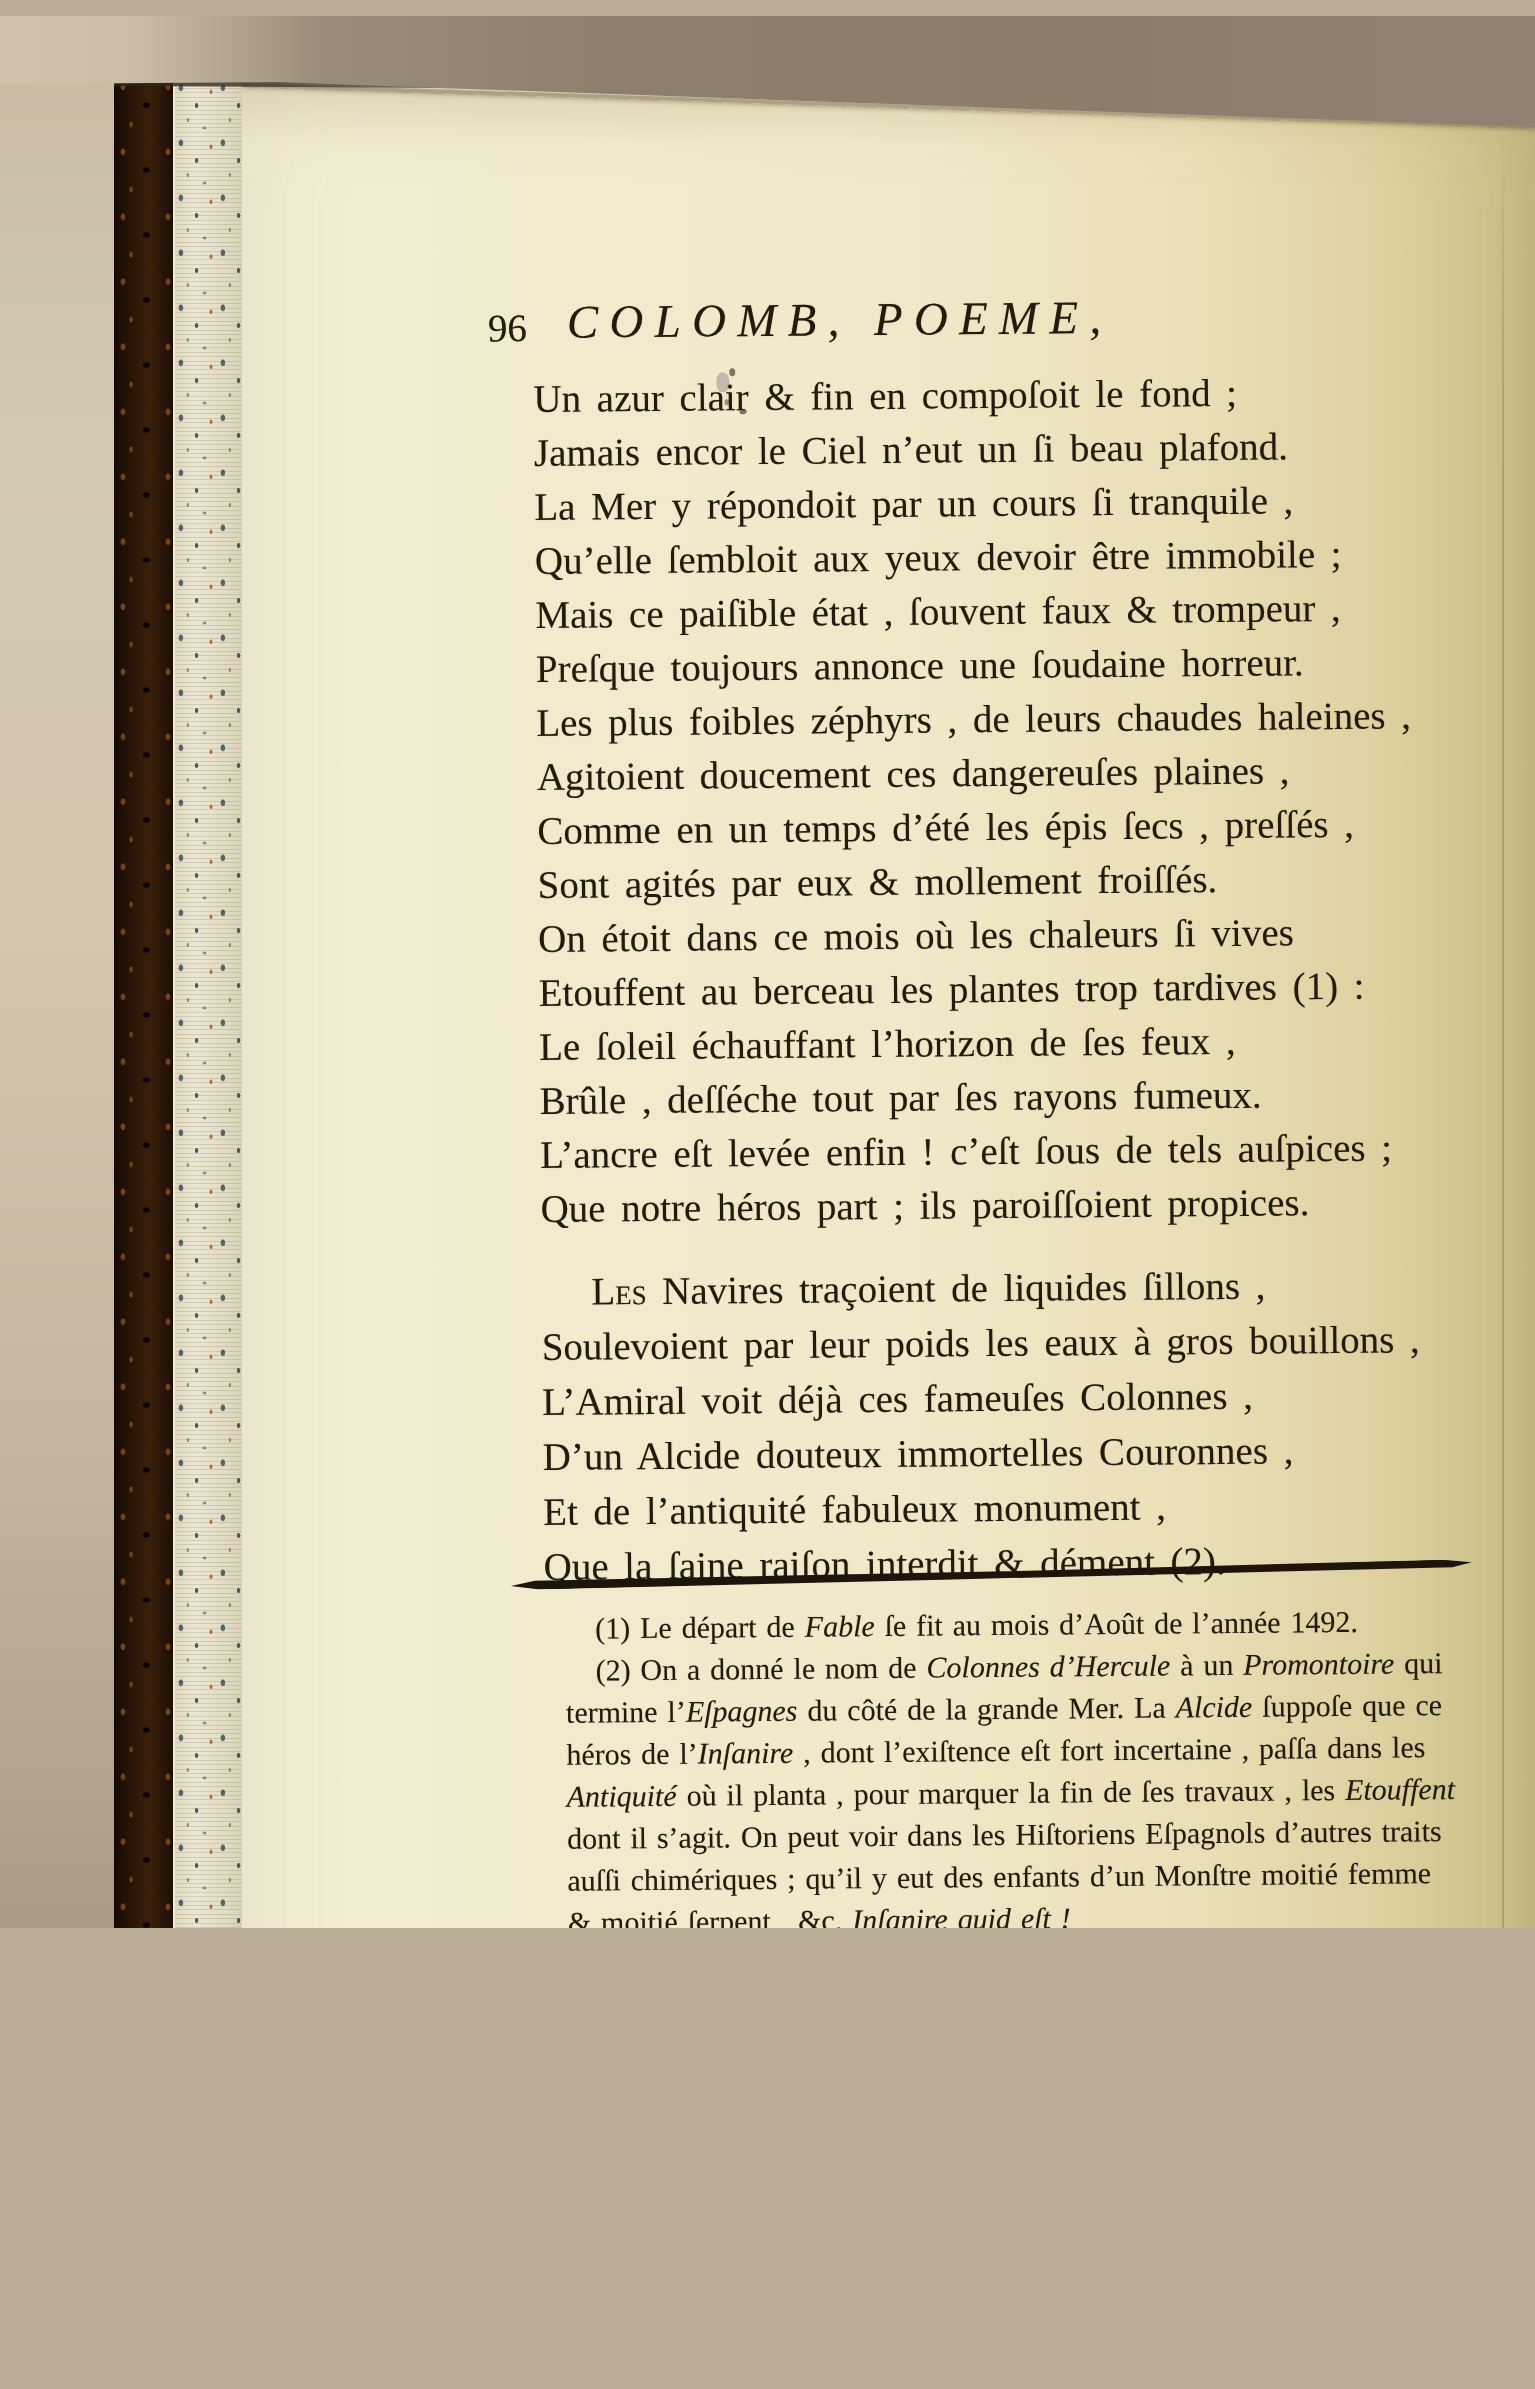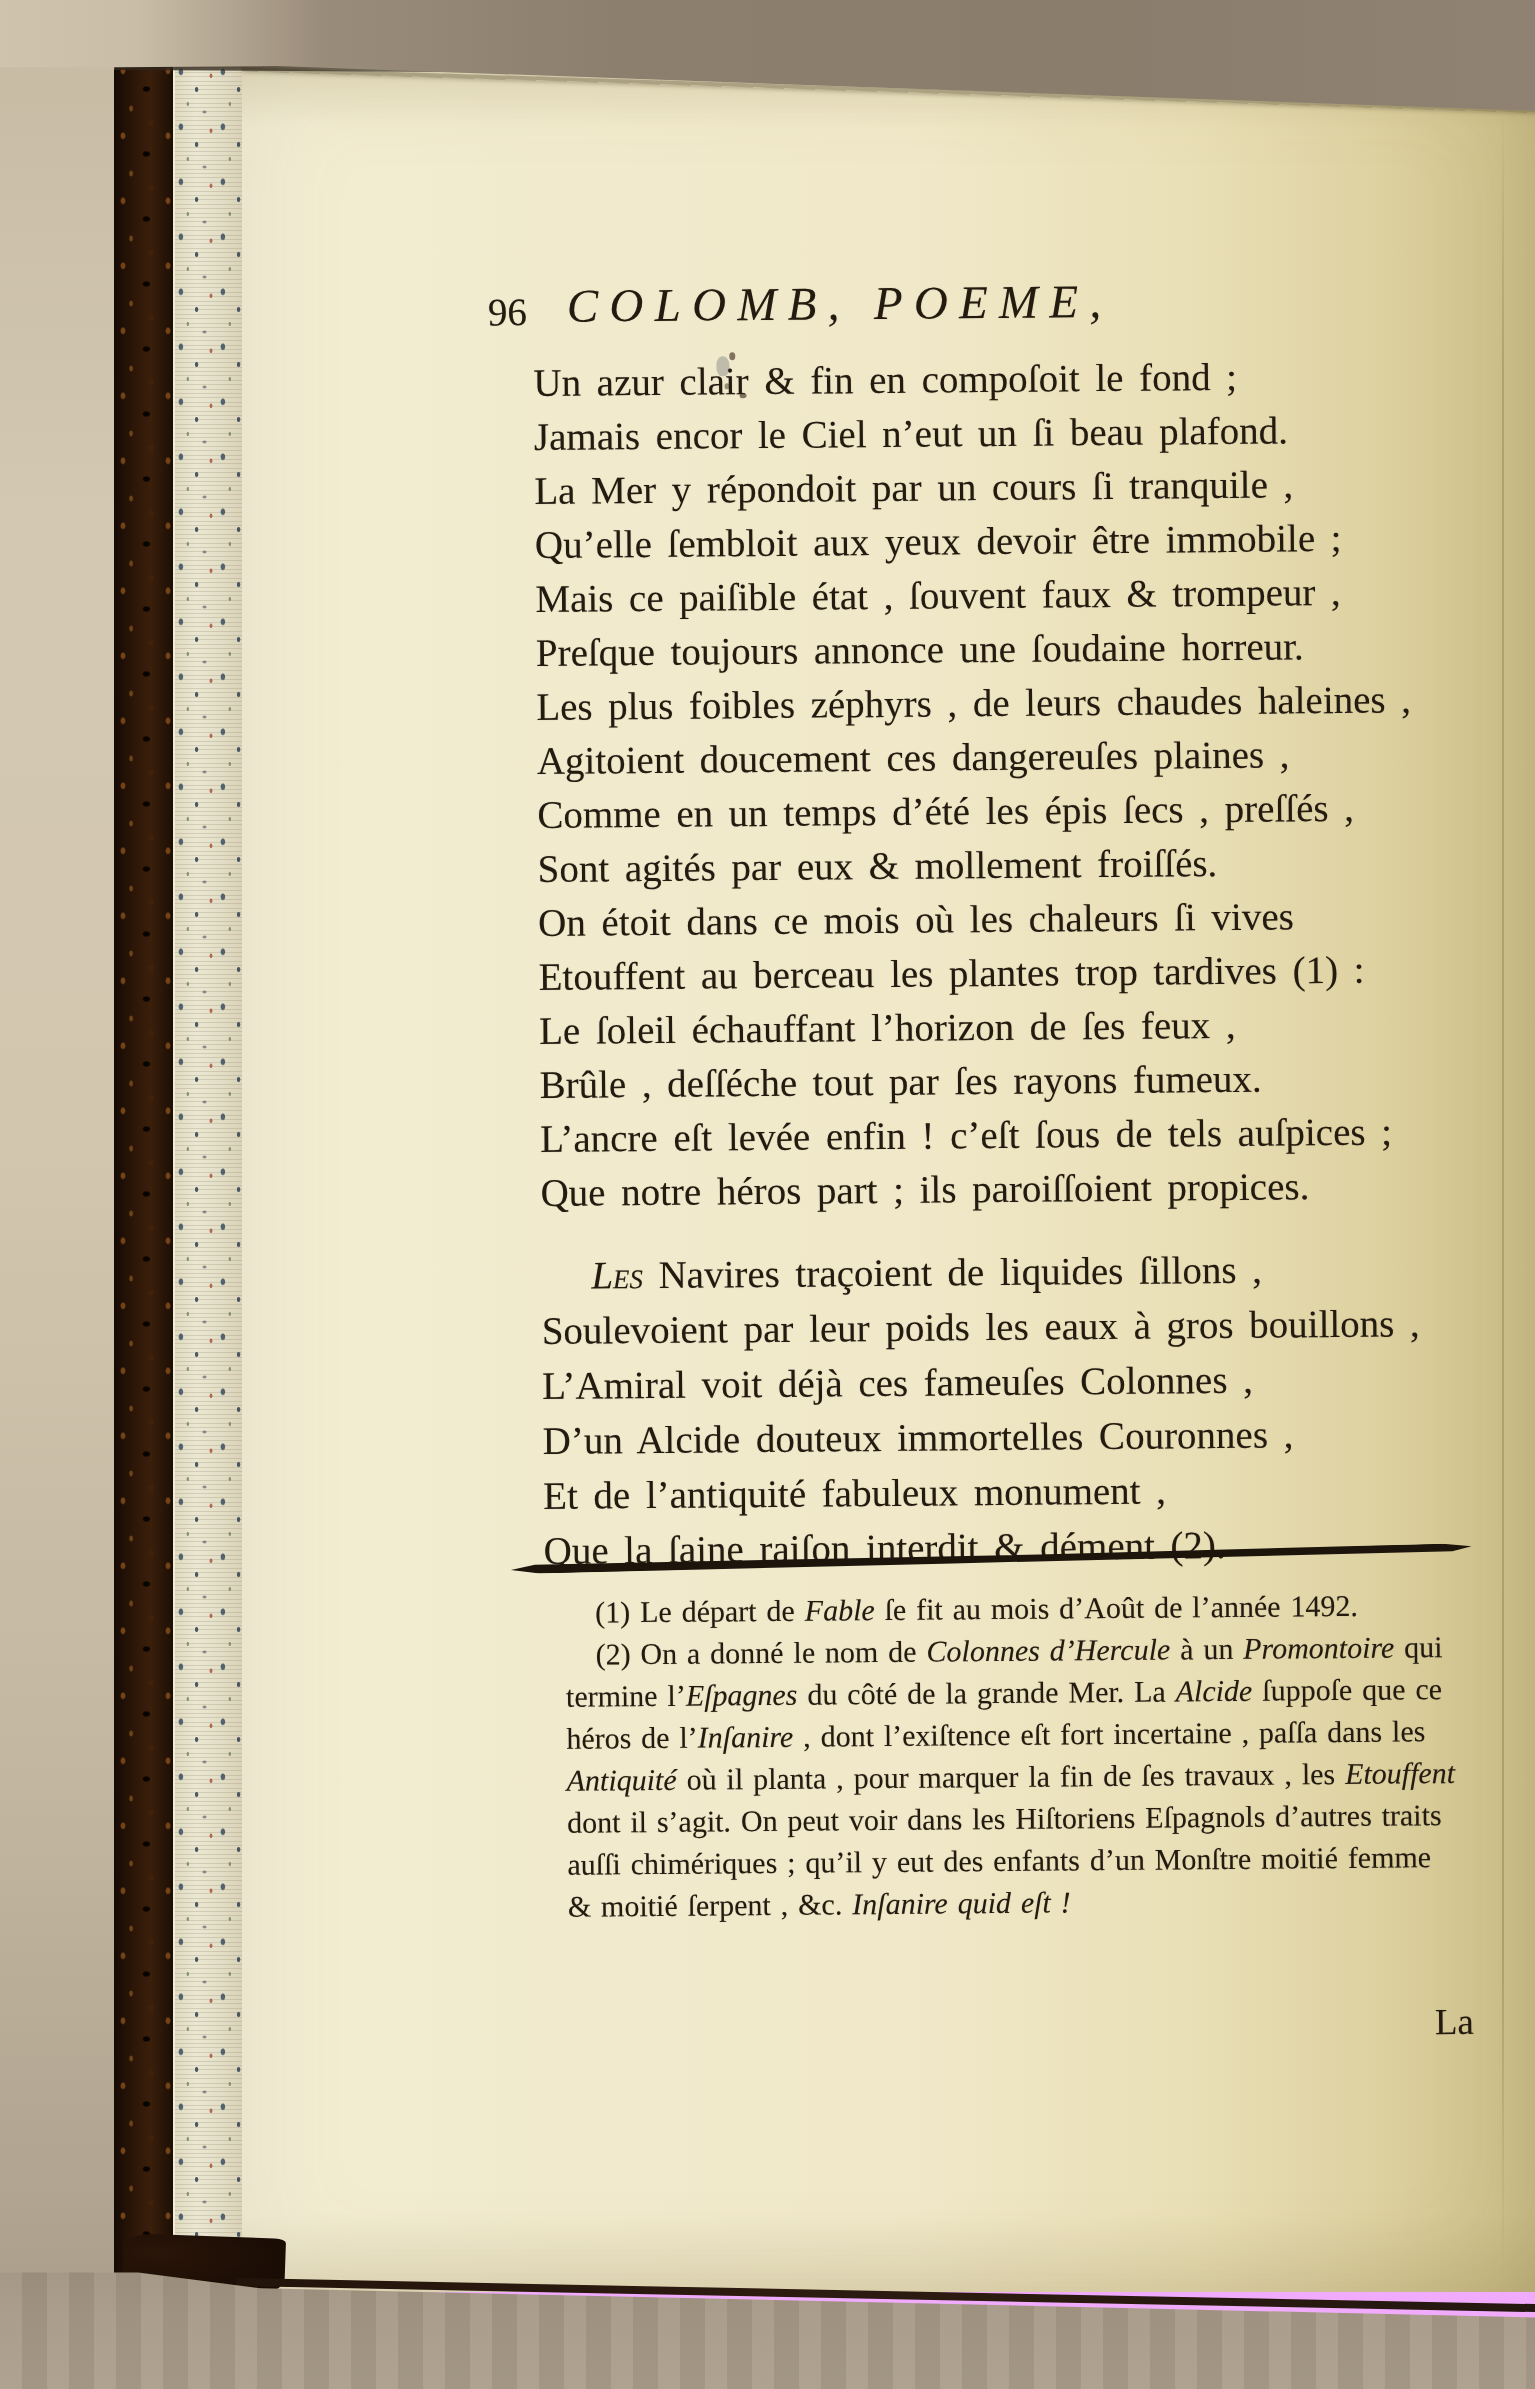--- a/index.html
+++ b/index.html
@@ -1,17 +1,17 @@
 <!DOCTYPE html>
 <html style="font-size:7.9px"><head>
 <meta charset="utf-8">
 <style>
   html,body{margin:0;padding:0;background:#b9ac97;}
-  .canvas{position:relative;width:1535px;height:2389px;overflow:hidden;
-    font-family:"Liberation Serif","DejaVu Serif",serif;background:#f0abfc;}
+  .canvas{position:relative;width:1535px;height:1912px;overflow:hidden;
+    font-family:"Liberation Serif","DejaVu Serif",serif;background:#f0abfc;margin-top:16px;}
 
   
   .backdrop-left{position:absolute;left:0;top:0;width:123px;height:100%;
     background:linear-gradient(180deg,#c6baa3 0%,#d3c8b2 22%,#d2c6af 48%,#c3b6a0 75%,#a89b88 100%);}
   .backdrop-top{position:absolute;left:0;top:0;width:100%;height:118px;
     background:linear-gradient(90deg,#cfc3ae 0%,#c9bda7 9%,#9a8c7a 21%,#8d7f6e 40%,#8b7d6c 72%,#8f8272 100%);
     clip-path:polygon(0 0,100% 0,100% 94%,18% 56%,7.8% 57%,0 57%);}
   .backdrop-bottom{position:absolute;left:0;top:2258px;width:100%;height:132px;
     background:linear-gradient(180deg,#9f9280 0%,#a89a87 45%,#ab9e8b 100%);
     clip-path:polygon(0 11%,9% 11%,17% 23%,100% 45%,100% 100%,0 100%);}
@@ -68,21 +68,21 @@
     text-shadow:0 0 1px rgba(42,30,16,.35);}
   .running-header{position:absolute;left:0;top:0;width:100%;}
   .page-number{position:absolute;left:251px;top:222px;font-size:39px;}
   .page-title{position:absolute;left:330px;top:212px;font-size:47px;font-style:italic;
     letter-spacing:.24em;white-space:nowrap;}
   .stanza{position:absolute;left:296px;width:996px;font-size:39px;word-spacing:.15em;white-space:nowrap;}
   .stanza-1{top:289px;line-height:54px;}
   .stanza-2{top:1181px;line-height:55px;}
   .poem-line{height:inherit;}
   .lead-indent{padding-left:50px;}
-  .sc{font-variant:small-caps;font-style:italic;}
+  .sc{font-variant:small-caps;}
   .it{font-style:italic;}
   .footnote-rule{position:absolute;left:263px;top:1496px;width:961px;height:10.8px;
     background:#1d140c;transform:rotate(-.7deg);transform-origin:left center;
     clip-path:polygon(0 62%,2.5% 18%,55% 22%,97% 0,100% 28%,98% 72%,45% 88%,3% 100%);}
   .footnotes{position:absolute;left:317px;top:1525px;width:987px;font-size:30px;
     line-height:42px;word-spacing:.08em;white-space:nowrap;}
   .fn-indent{padding-left:30px;}
   .catchword{position:absolute;left:1183px;top:1941px;font-size:37px;}
 
   

